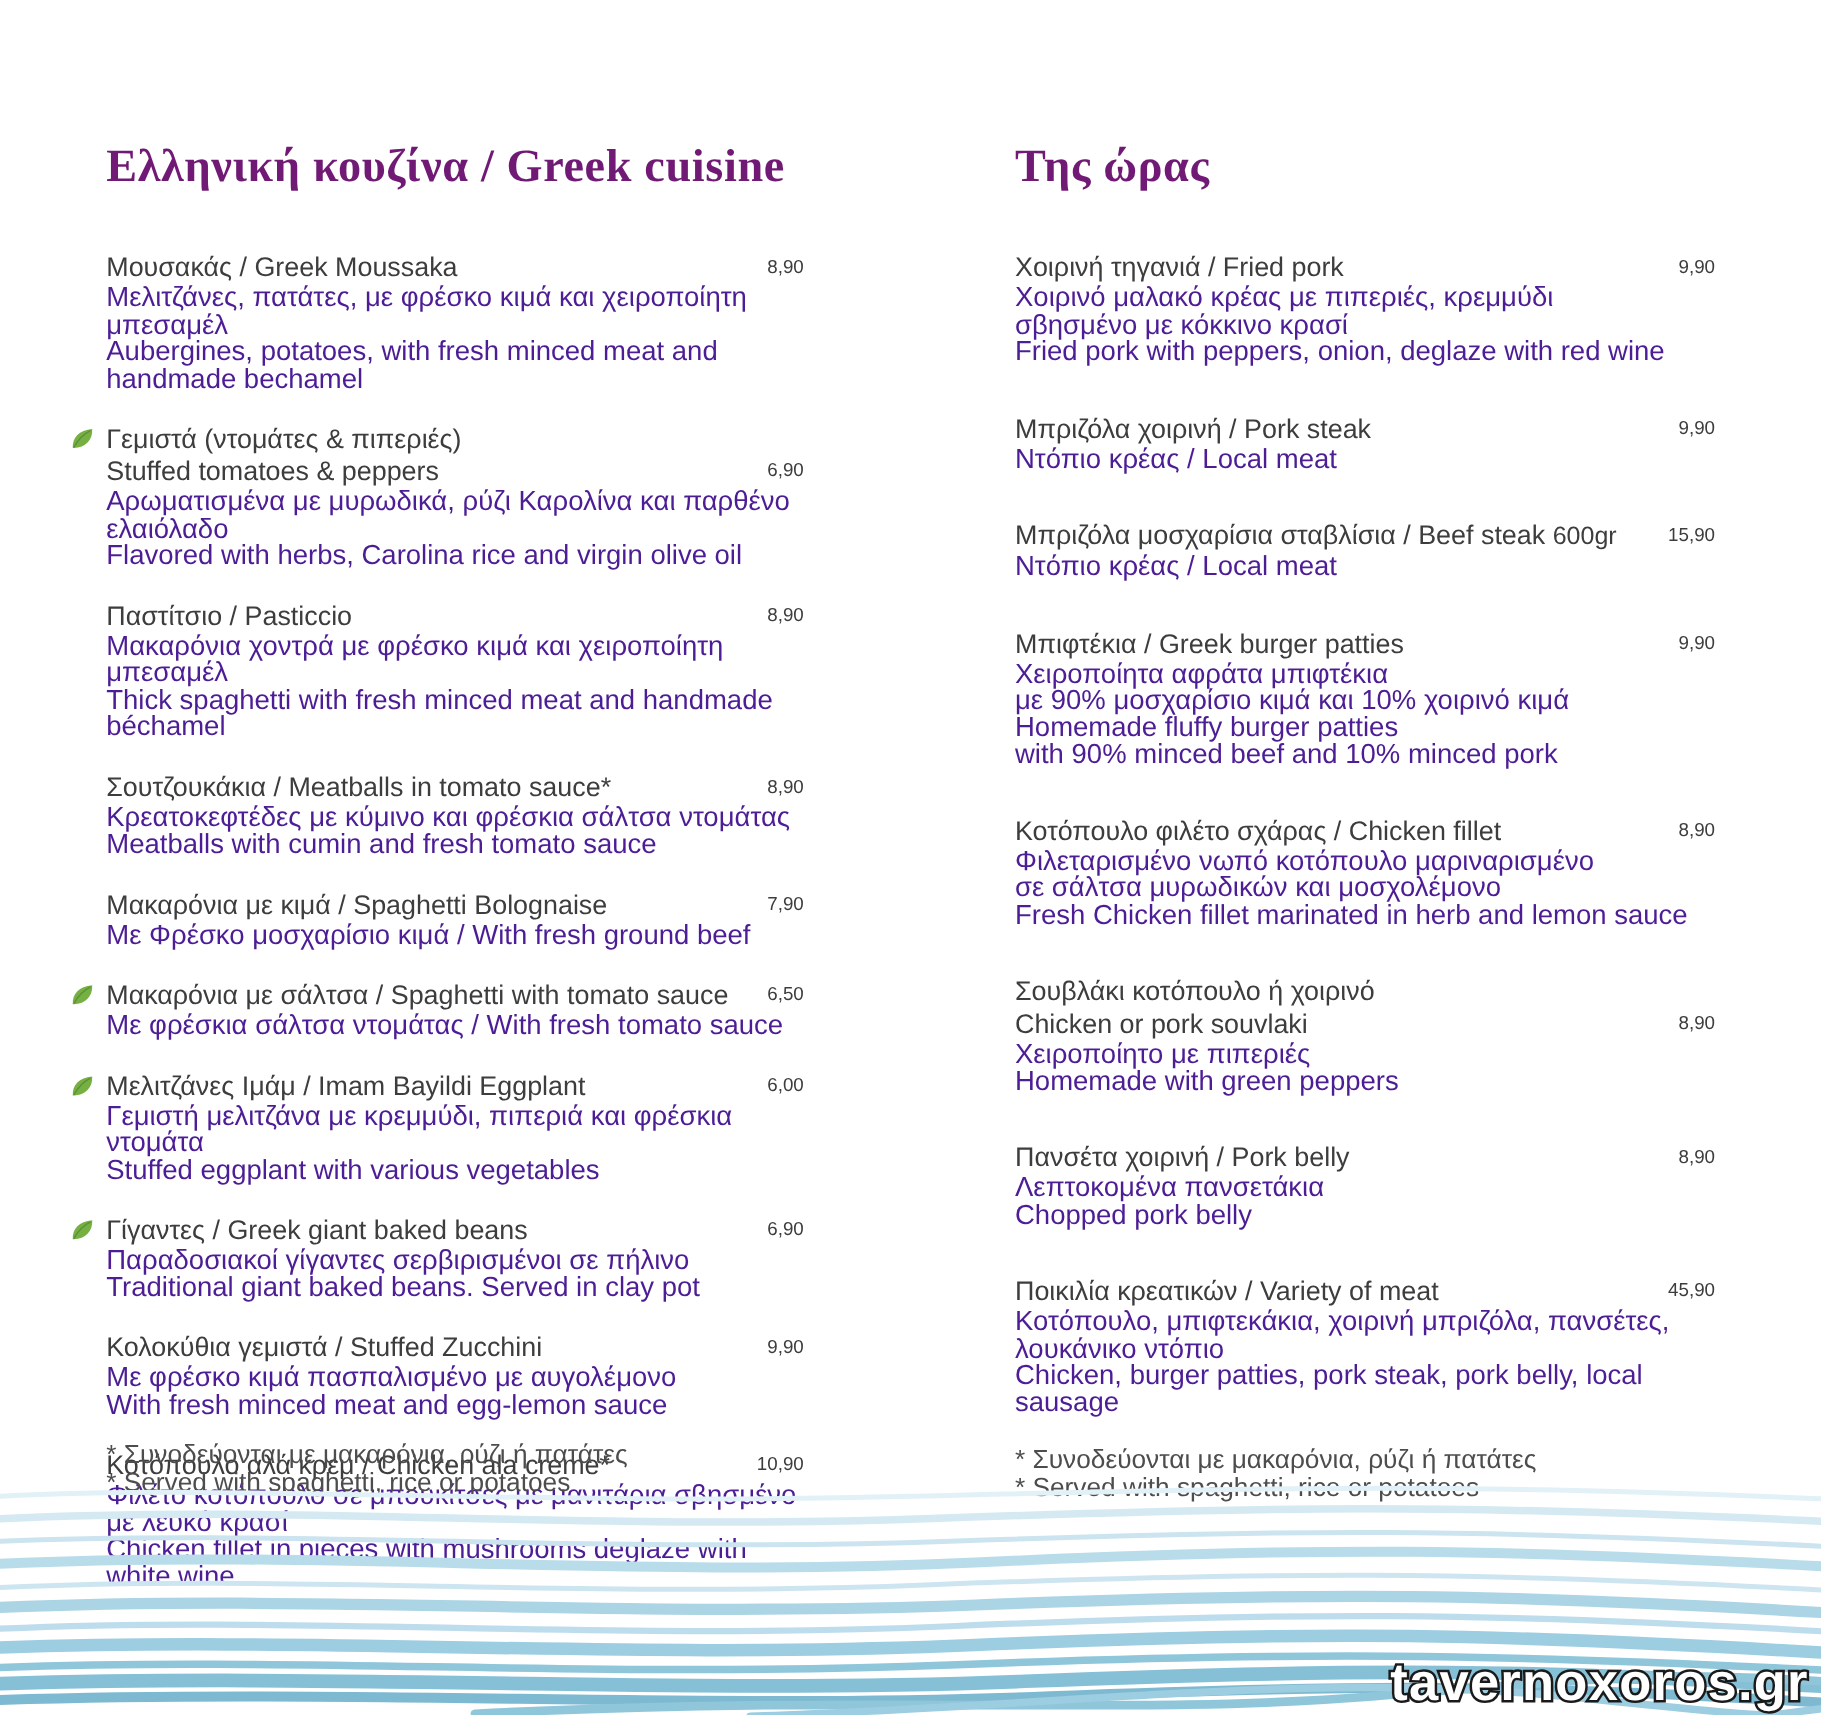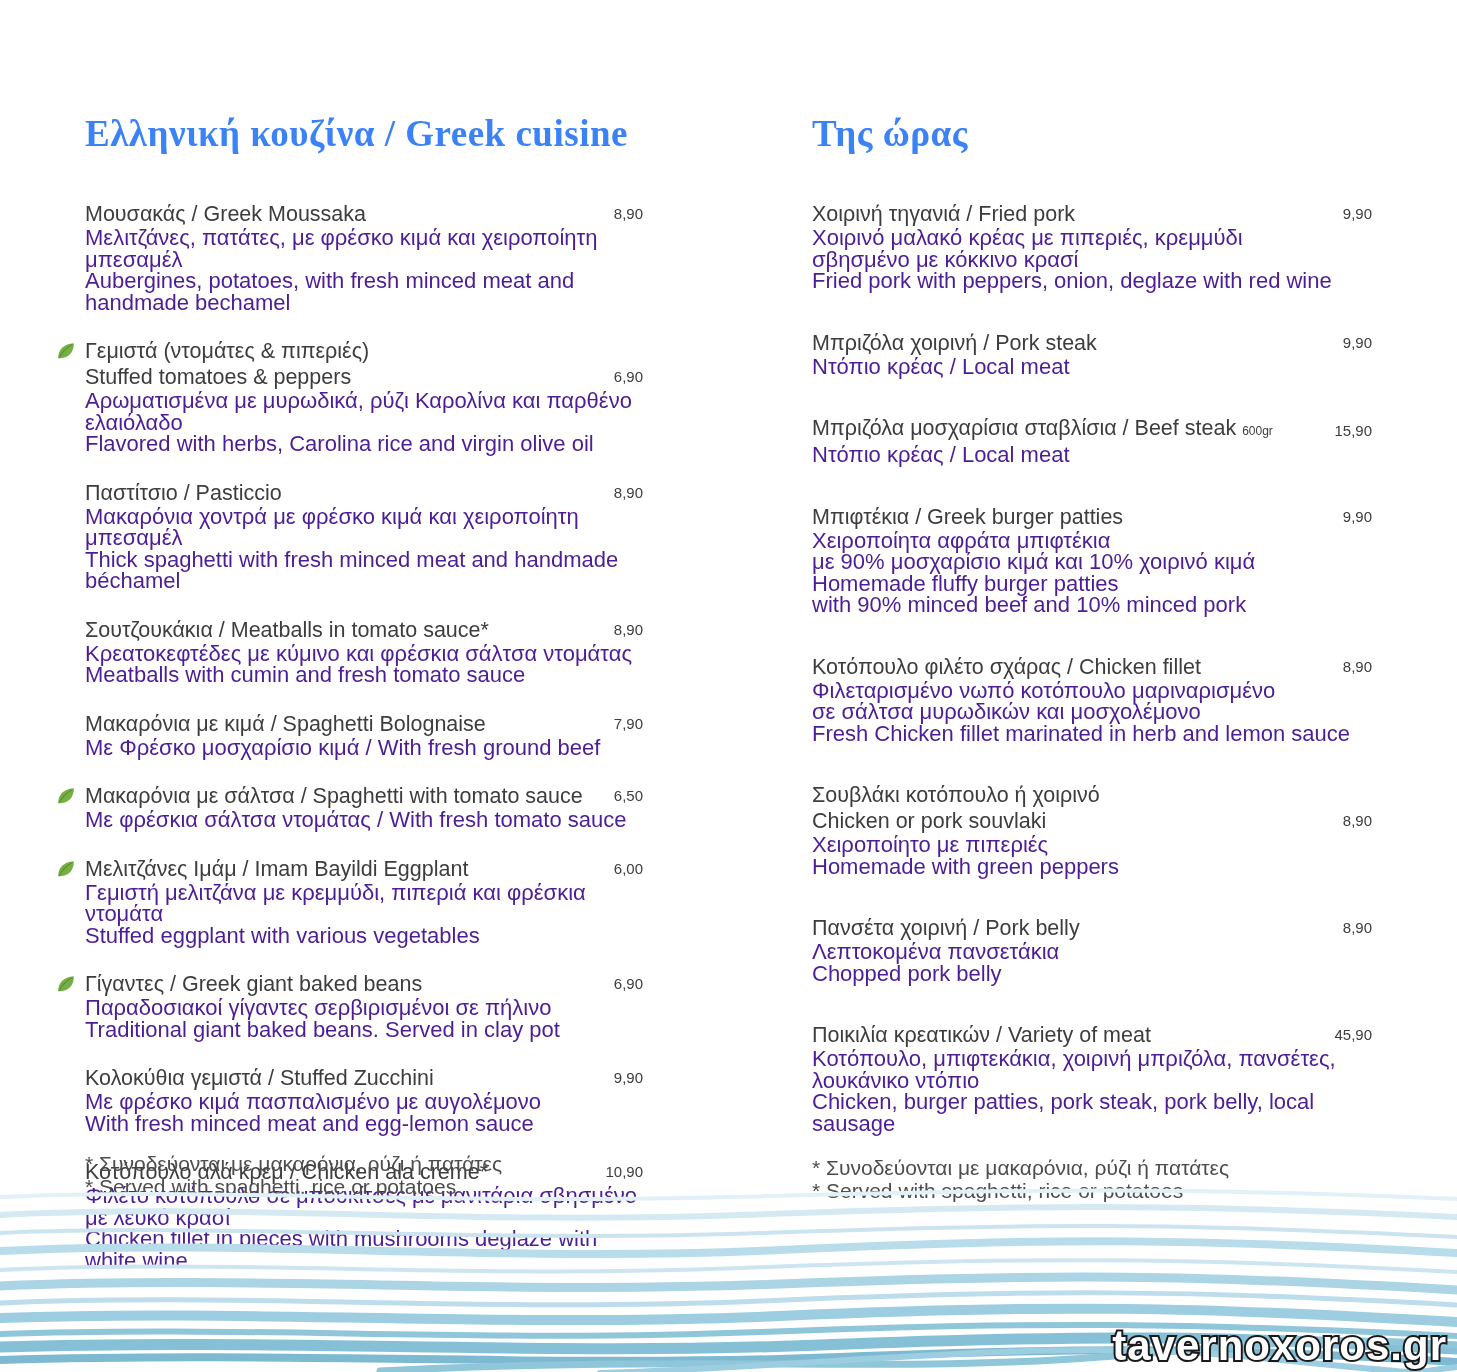--- a/index.html
+++ b/index.html
@@ -6,28 +6,28 @@
   body{
     width:1457px;height:1372px;position:relative;background:#ffffff;
     font-family:"Liberation Sans", sans-serif;overflow:hidden;
     -webkit-font-smoothing:antialiased;
   }
   .col{position:absolute;top:112px;}
   .col-left{left:85px;width:558px;}
   .col-right{left:812px;width:560px;}
   .section-title{
     font-family:"Liberation Serif", serif;font-weight:bold;
-    font-size:37px;color:#3b82f6;margin:0 0 46px 0;letter-spacing:0.5px;
+    font-size:37px;color:#701a75;margin:0 0 46px 0;letter-spacing:0.5px;
   }
   .item{margin-bottom:25px;}
   .col-right .item{margin-bottom:38px;}
   .item-head{display:flex;align-items:flex-end;position:relative;}
   .titles{flex:1 1 auto;}
   .title-line{font-size:21.5px;color:#3d3d3d;line-height:26px;}
-  .title-small{font-size:12px;color:#3d3d3d;}
+  .title-small{font-size:20px;color:#3d3d3d;}
   .price{font-size:15px;color:#3d3d3d;line-height:26px;margin-left:14px;white-space:nowrap;}
   .desc-line{font-size:22px;color:#4c1d95;line-height:21.5px;}
   .leaf{position:absolute;left:-30px;top:2px;width:22px;height:22px;}
   .footnote{position:absolute;font-size:21px;color:#4d4d4d;line-height:23px;}
   #footnote-left{left:85px;top:1152px;}
   #footnote-right{left:812px;top:1156px;}
   .waves{position:absolute;left:0;bottom:0;width:1457px;height:185px;pointer-events:none;}
   .logo{
     position:absolute;right:10px;bottom:2px;
     font-size:42px;font-weight:bold;letter-spacing:1px;

